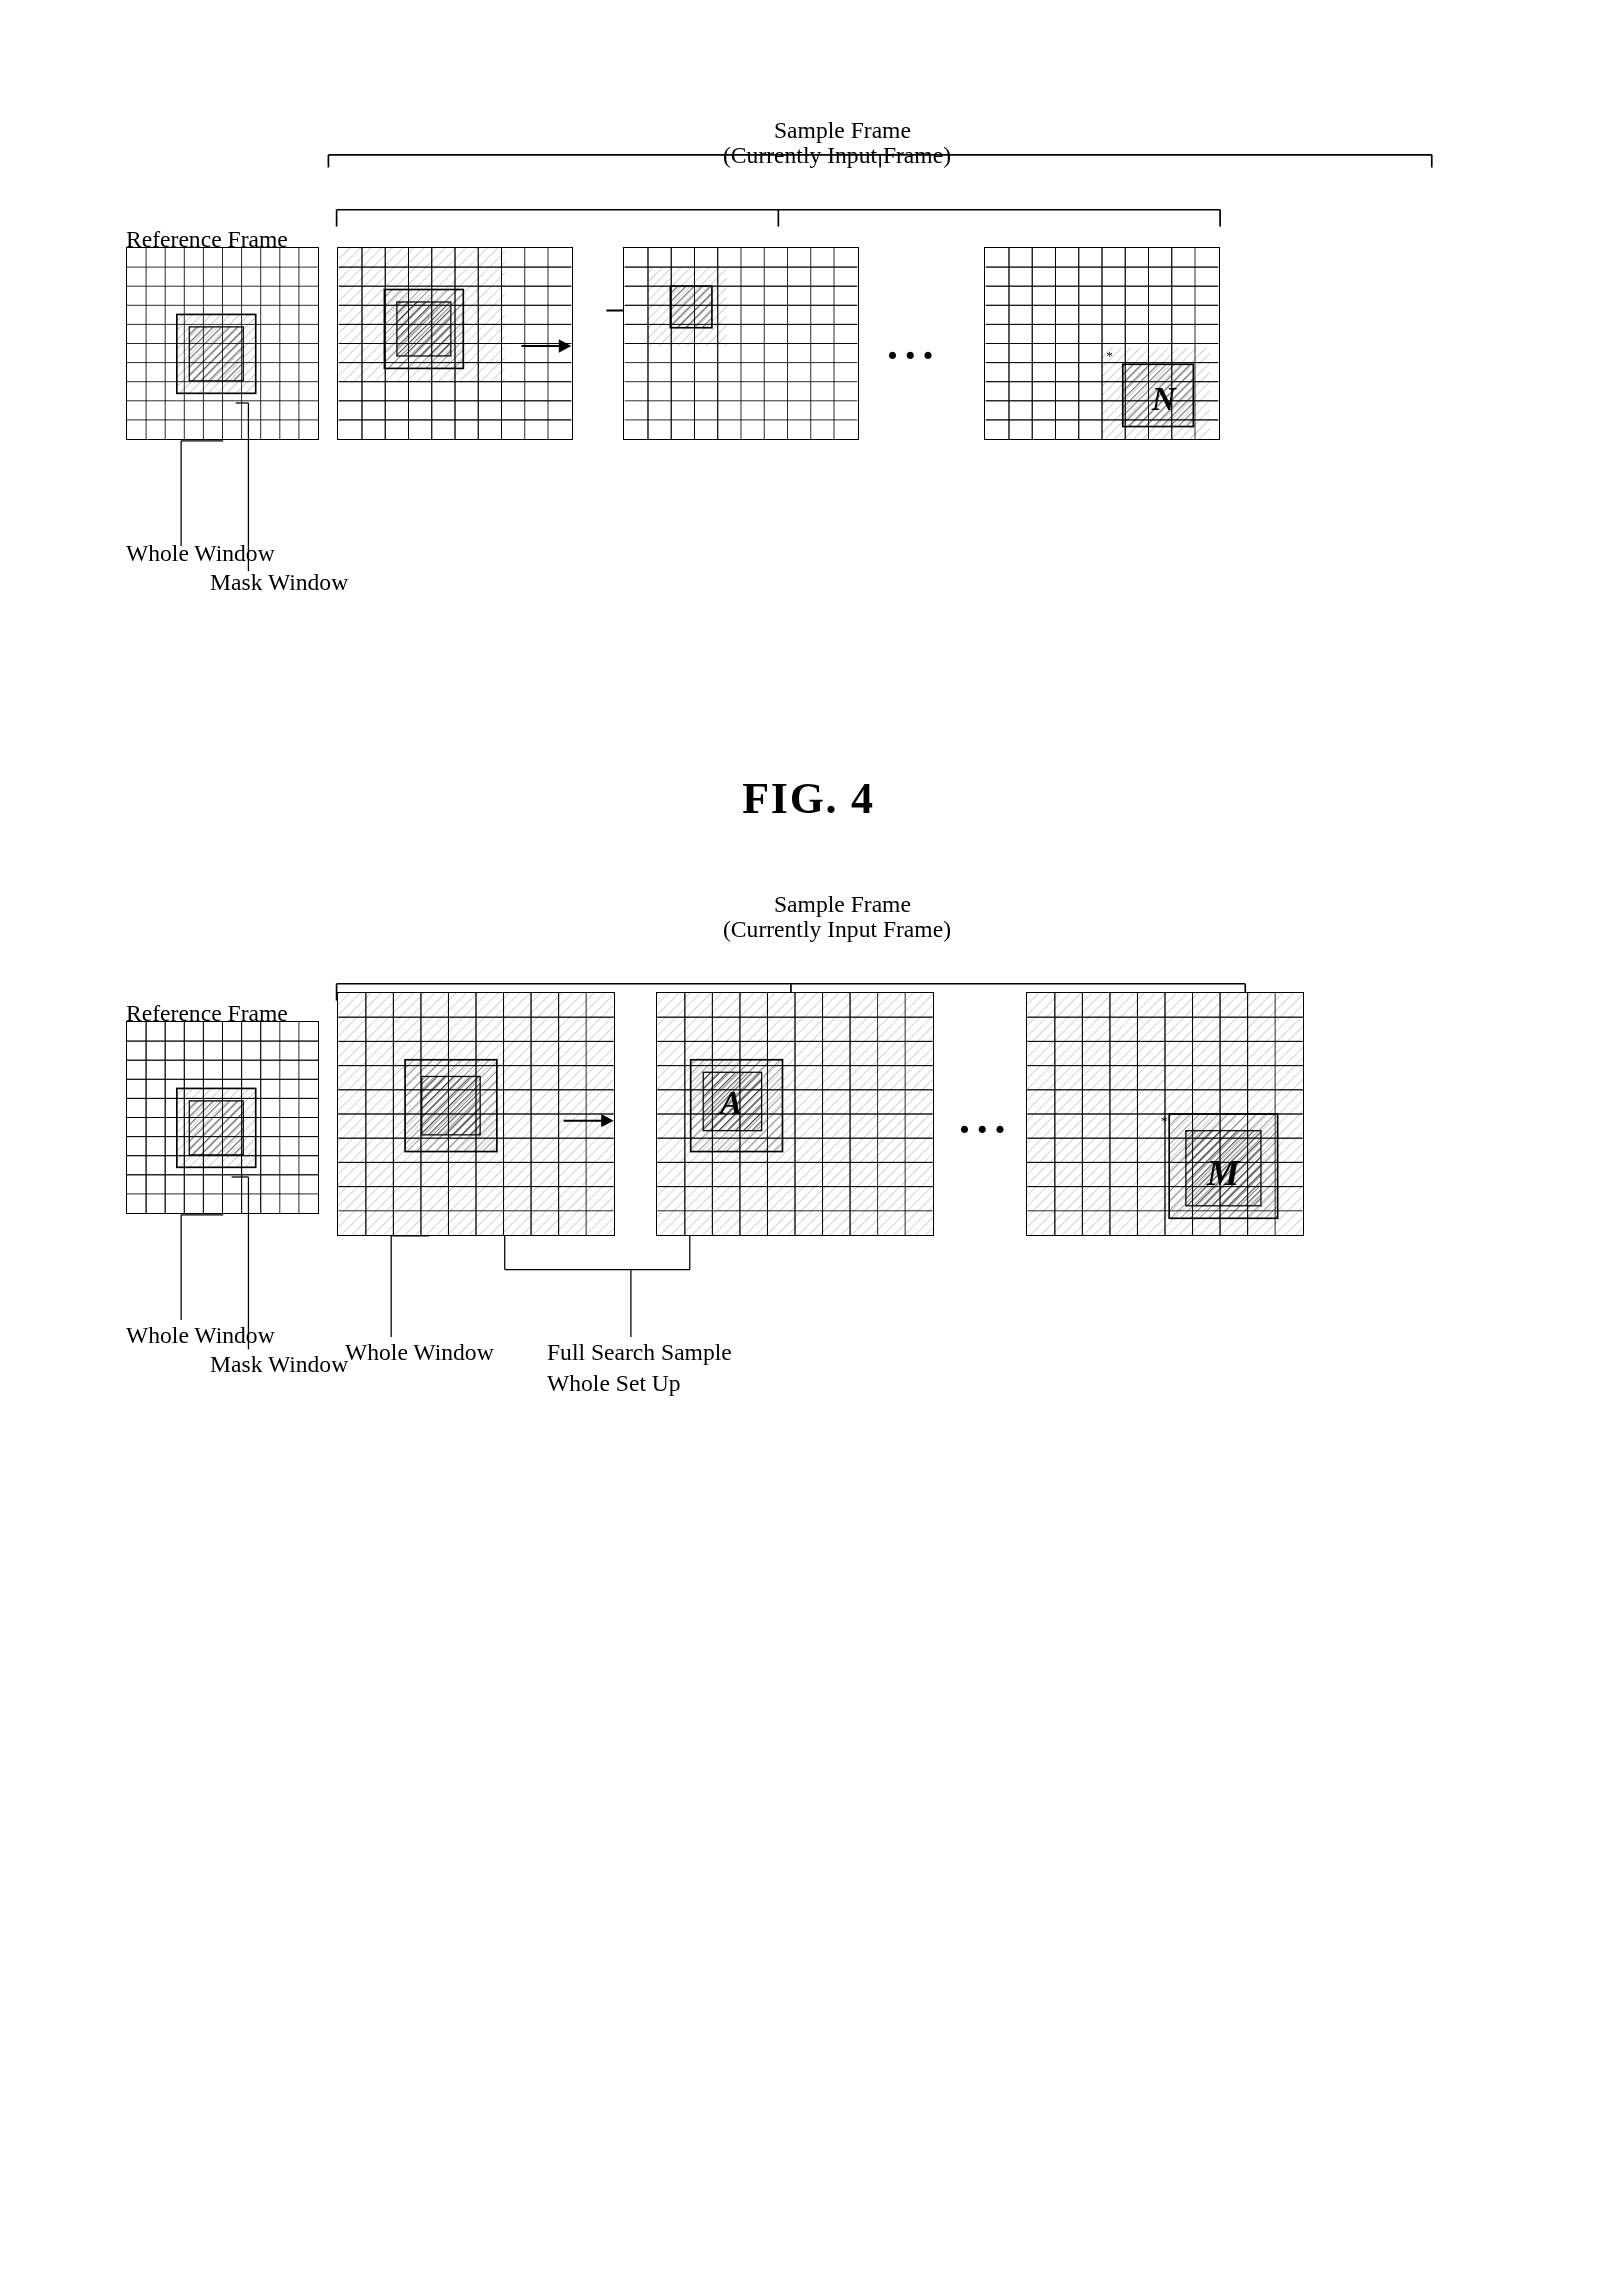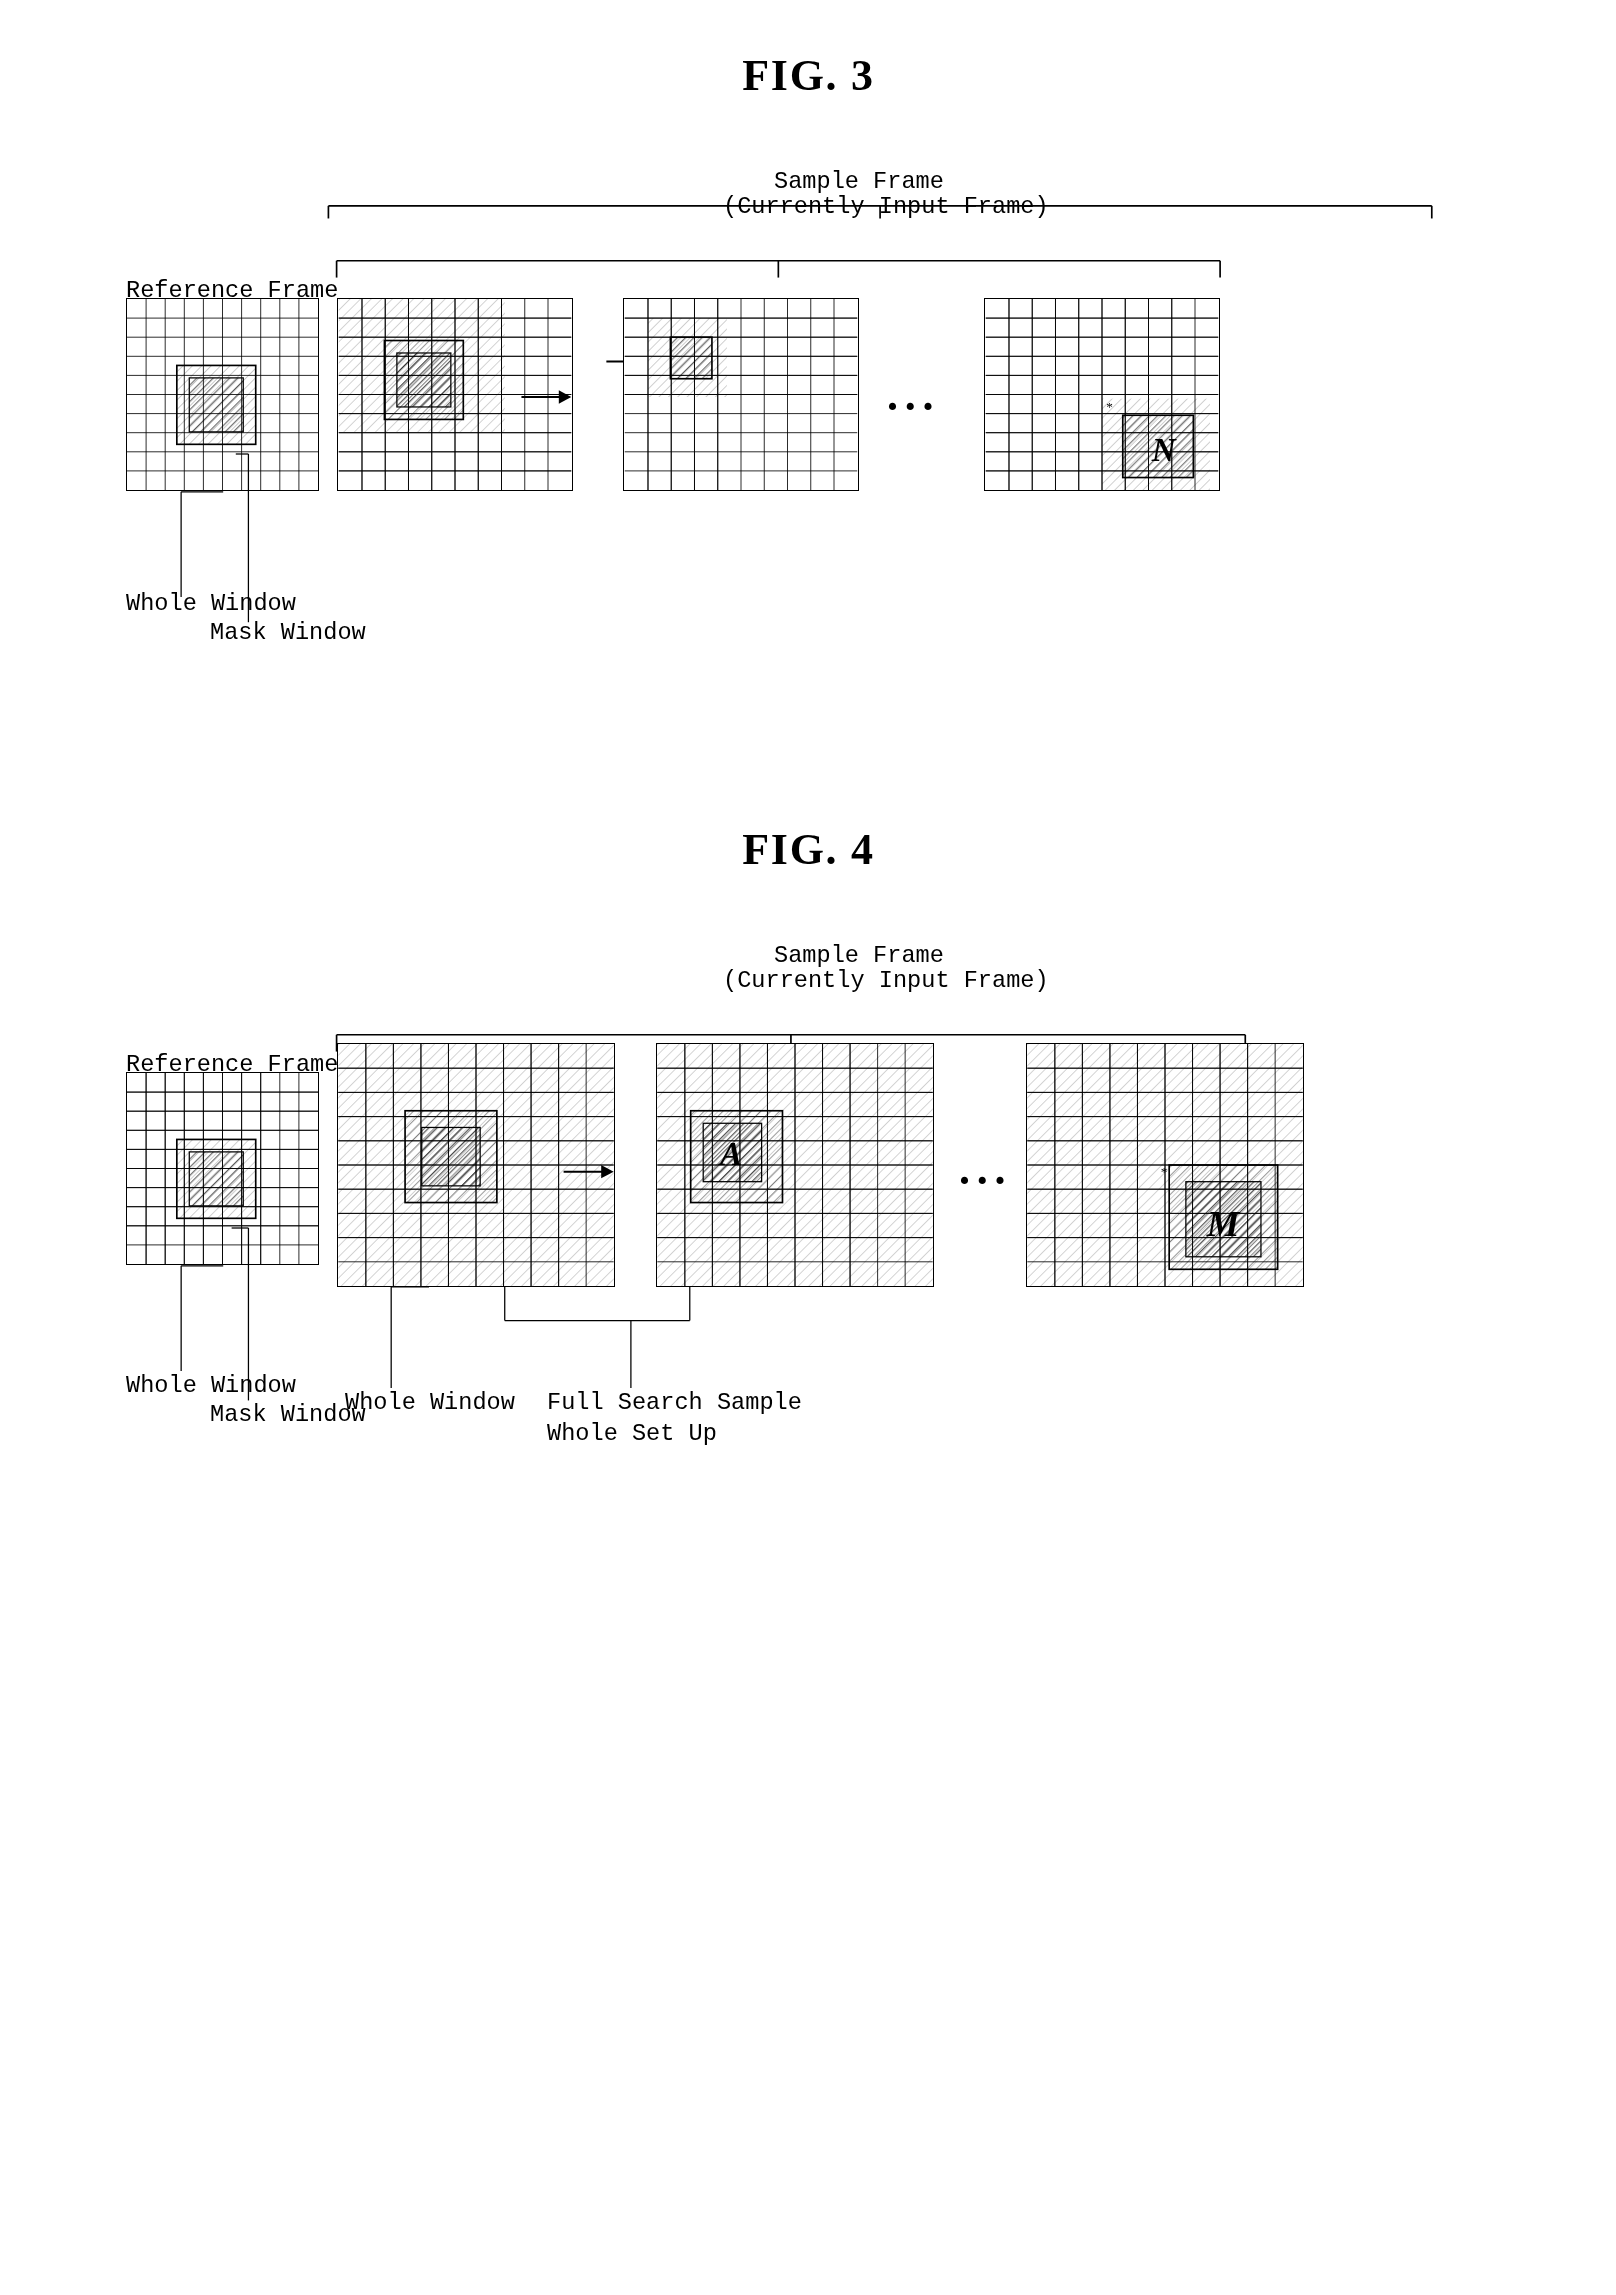--- a/index.html
+++ b/index.html
@@ -48,21 +48,21 @@
       position: absolute;
       border: 1.7px solid #000;
       background: #fff;
       overflow: hidden;
     }
 
     
     .label {
       position: absolute;
       font-size: 22px;
-      font-family: Liberation Mono, monospace;
+      font-family: Liberation Serif, serif;
       white-space: nowrap;
     }
 
     .dots {
       position: absolute;
       font-size: 35px;
       letter-spacing: 5px;
       color: #000;
       font-weight: bold;
     }
@@ -82,21 +82,20 @@
       top: 0; left: 0;
       width: 100%; height: 100%;
     }
   </style>
 </head>
 <body>
 
 <div class="page">
 
   <div class="figure-section">
-    <div class="fig-title">FIG. 3</div>
 
     <div class="diagram-area" style="height:572px; margin-top:67px;">
 
       <svg class="svg-overlay" viewBox="0 0 1680 680" preserveAspectRatio="none" style="width:100%;height:100%;">
 
         <line x1="270" y1="60" x2="270" y2="45" stroke="#000" stroke-width="2"></line>
         <line x1="270" y1="45" x2="1580" y2="45" stroke="#000" stroke-width="2"></line>
         <line x1="1580" y1="45" x2="1580" y2="60" stroke="#000" stroke-width="2"></line>
 
         <line x1="925" y1="45" x2="925" y2="60" stroke="#000" stroke-width="2"></line>

